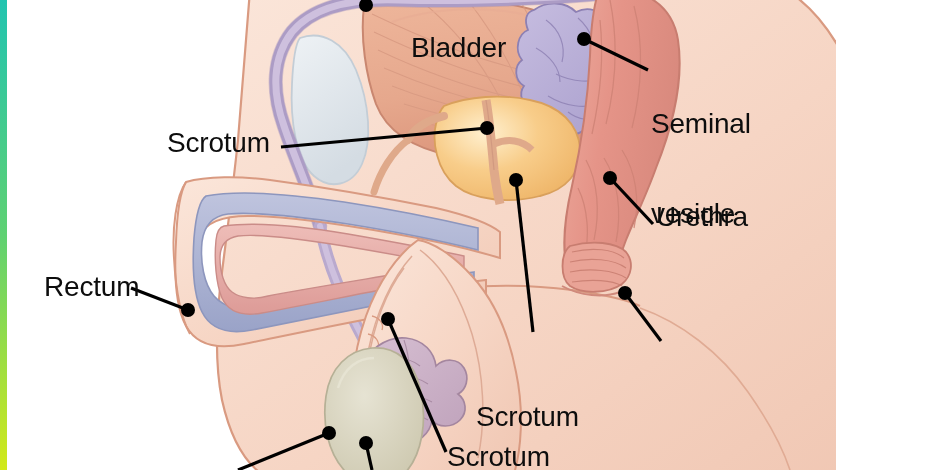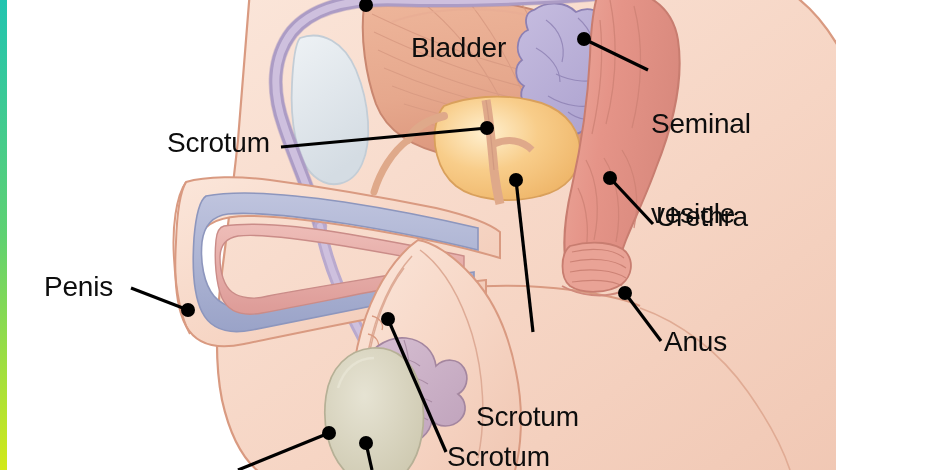--- a/index.html
+++ b/index.html
@@ -334,23 +334,22 @@
 
   <div class="label" style="left:651px; top:49px;">
     <div>Seminal</div>
     <div>vesicle</div>
   </div>
 
   <div class="label" style="left:167px; top:128px;">Scrotum</div>
 
   <div class="label" style="left:656px; top:202px;">Urethra</div>
 
-  <div class="label" style="left:44px; top:272px;">Penis</div>
-
-  <div class="label" style="left:664px; top:327px;">Anus</div>
+  <div class="label" style="left:44px; top:272px;">Rectum</div>
+
 
   <div class="label" style="left:476px; top:342px;">
     <div>Scrotum</div>
     
   </div>
 
   <div class="label" style="left:447px; top:442px;">Scrotum</div>
 
   <div class="border-strip" id="border-left" style="background: linear-gradient(rgb(34, 196, 176), rgb(95, 209, 114), rgb(210, 233, 25)); width: 7px;"></div>
   <div class="border-strip" id="border-right" style="background: linear-gradient(rgb(203, 232, 28), rgb(95, 208, 138), rgb(24, 191, 203)); width: 7px;"></div>

